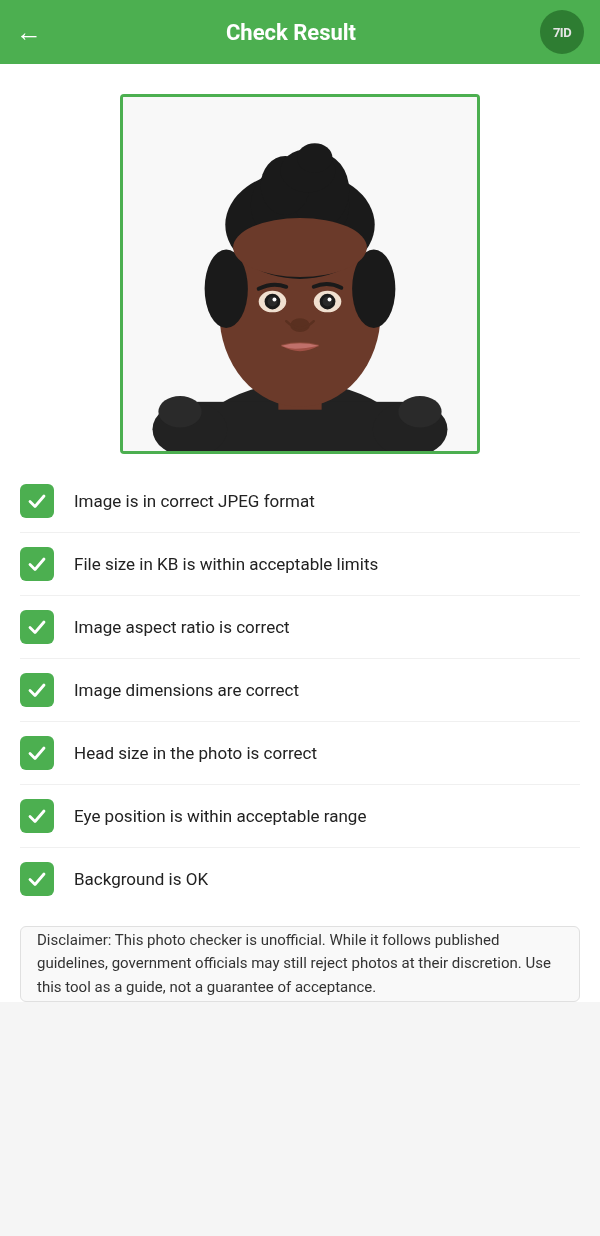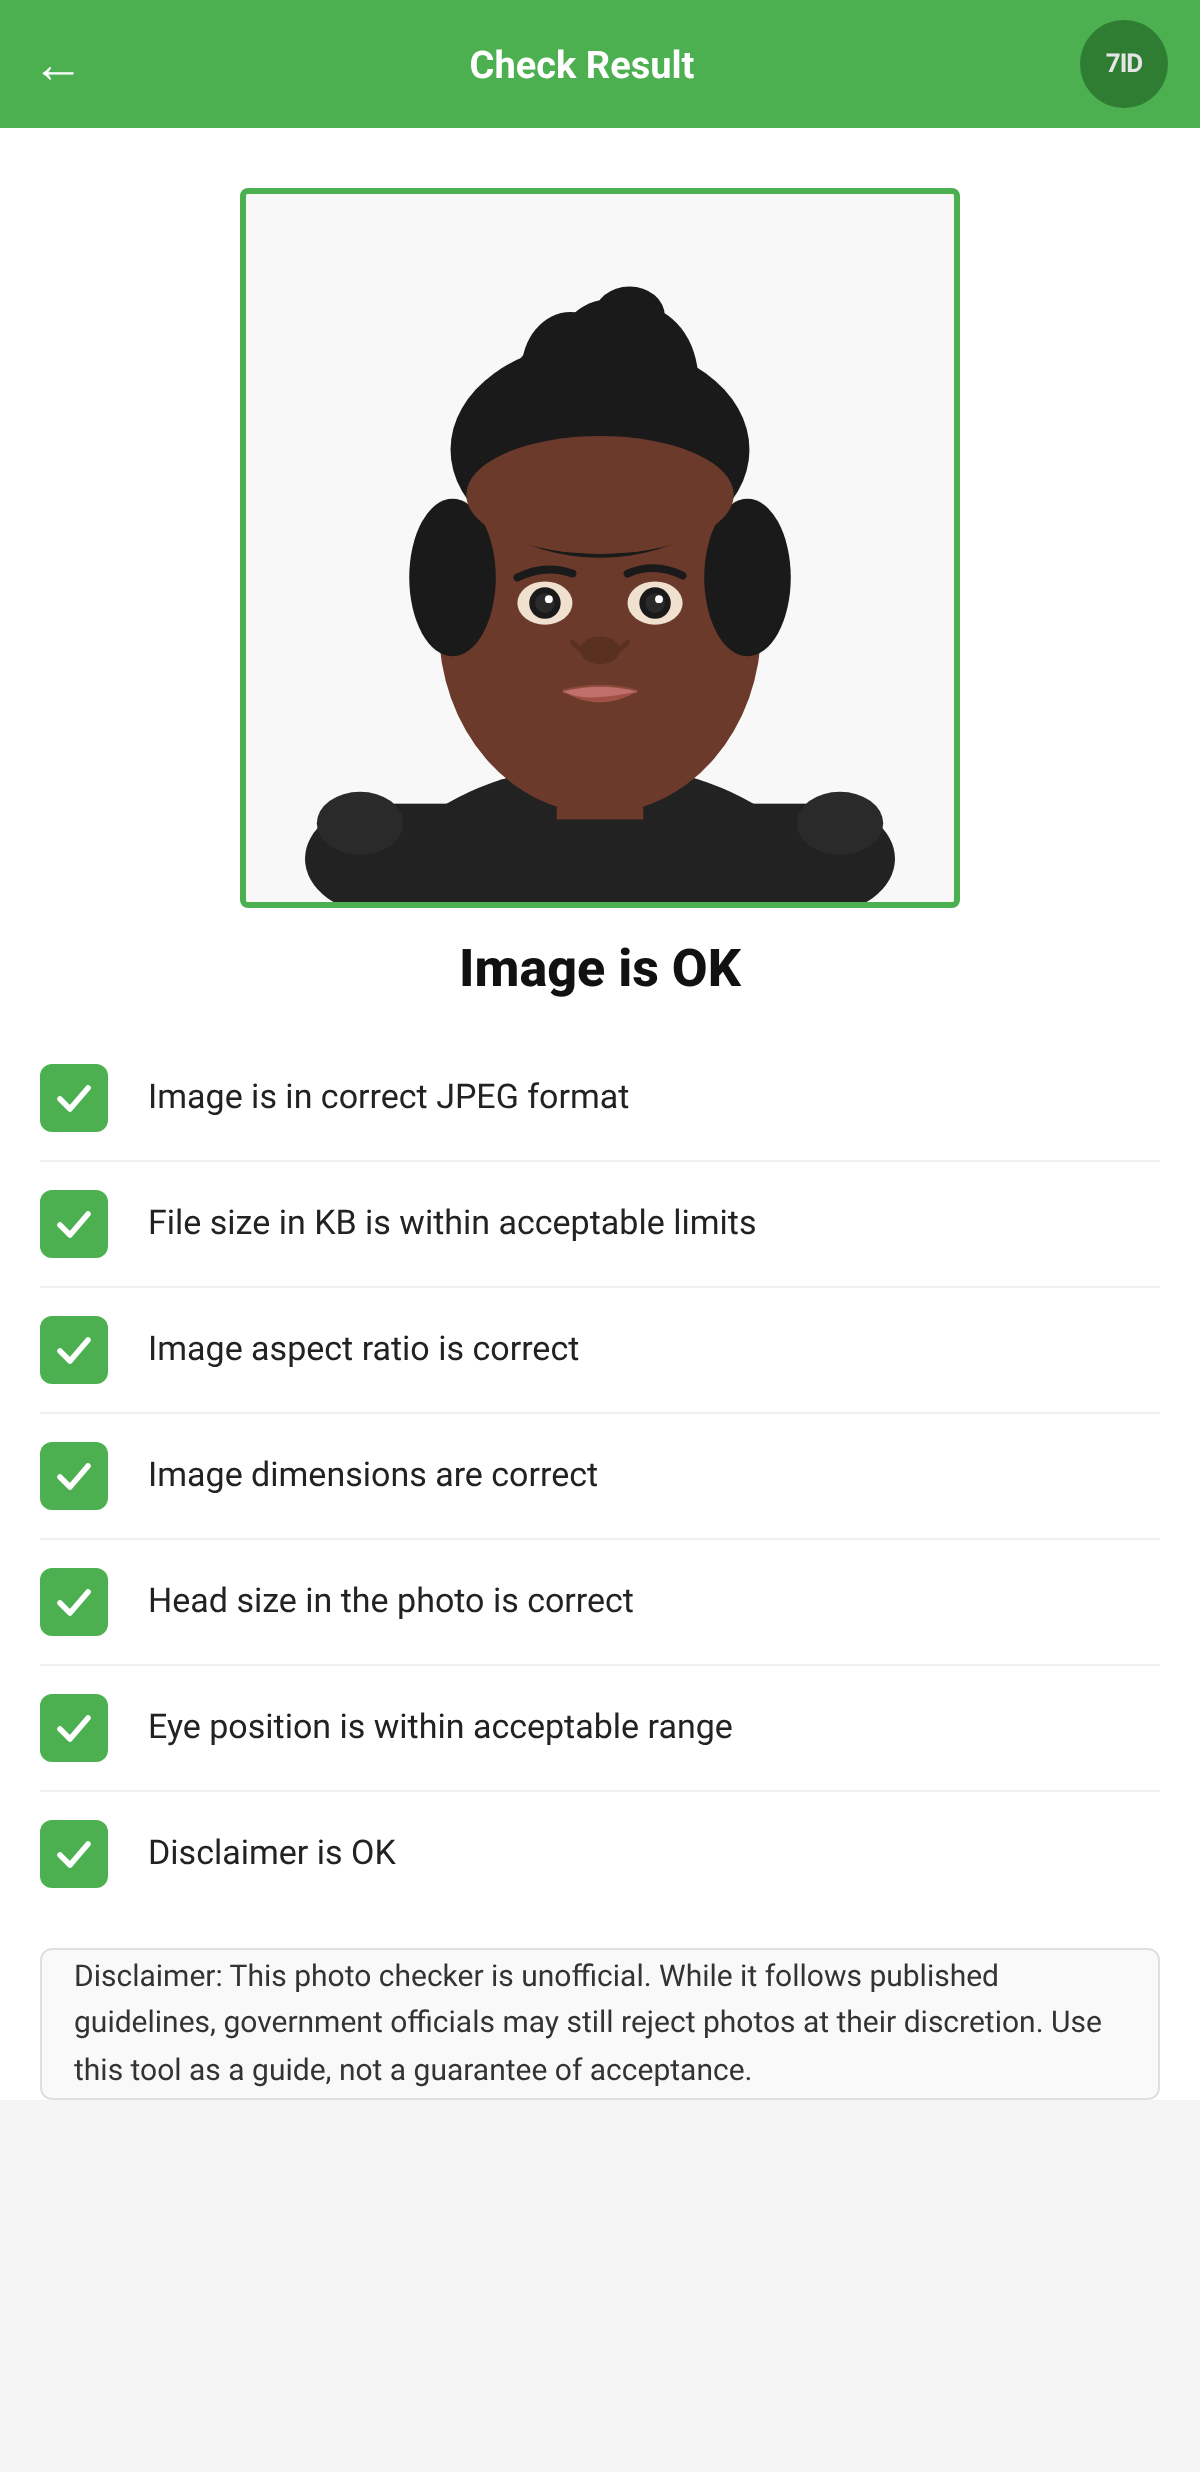--- a/index.html
+++ b/index.html
@@ -24,21 +24,21 @@
 
     .header-back {
       color: white;
       font-size: 26px;
       cursor: pointer;
       font-weight: 300;
     }
 
     .header-title {
       color: white;
-      font-size: 19px;
+      font-size: 22px;
       font-weight: 700;
     }
 
     .header-logo {
       background-color: #2e7d32;
       border-radius: 50%;
       width: 44px;
       height: 44px;
       display: flex;
       align-items: center;
@@ -211,21 +211,20 @@
 
         <ellipse cx="68" cy="338" rx="38" ry="28" fill="#222"></ellipse>
         <ellipse cx="292" cy="338" rx="38" ry="28" fill="#222"></ellipse>
 
         <ellipse cx="58" cy="320" rx="22" ry="16" fill="#2a2a2a"></ellipse>
         <ellipse cx="302" cy="320" rx="22" ry="16" fill="#2a2a2a"></ellipse>
       </svg>
     </div>
   </div>
 
-  <div class="result-title">Image is OK</div>
 
 
   <ul class="check-list" id="check-list">
       <li class="check-item">
         <div class="check-icon">
           <svg viewBox="0 0 20 20" fill="none" xmlns="http://www.w3.org/2000/svg">
       <path d="M3 10.5L8 15.5L17 5" stroke="white" stroke-width="2.8" stroke-linecap="round" stroke-linejoin="round"></path>
     </svg>
         </div>
         <span class="check-text">Image is in correct JPEG format</span>
@@ -269,21 +268,21 @@
     </svg>
         </div>
         <span class="check-text">Eye position is within acceptable range</span>
       </li>
       <li class="check-item">
         <div class="check-icon">
           <svg viewBox="0 0 20 20" fill="none" xmlns="http://www.w3.org/2000/svg">
       <path d="M3 10.5L8 15.5L17 5" stroke="white" stroke-width="2.8" stroke-linecap="round" stroke-linejoin="round"></path>
     </svg>
         </div>
-        <span class="check-text">Disclaimer is OK</span>
+        <span class="check-text">Background is OK</span>
       </li>
     </ul>
 
   <div class="disclaimer">
     <p class="disclaimer-text">Disclaimer: This photo checker is unofficial. While it follows published guidelines, government officials may still reject photos at their discretion. Use this tool as a guide, not a guarantee of acceptance.</p>
   </div>
 
 </main>
 
 </body></html>

